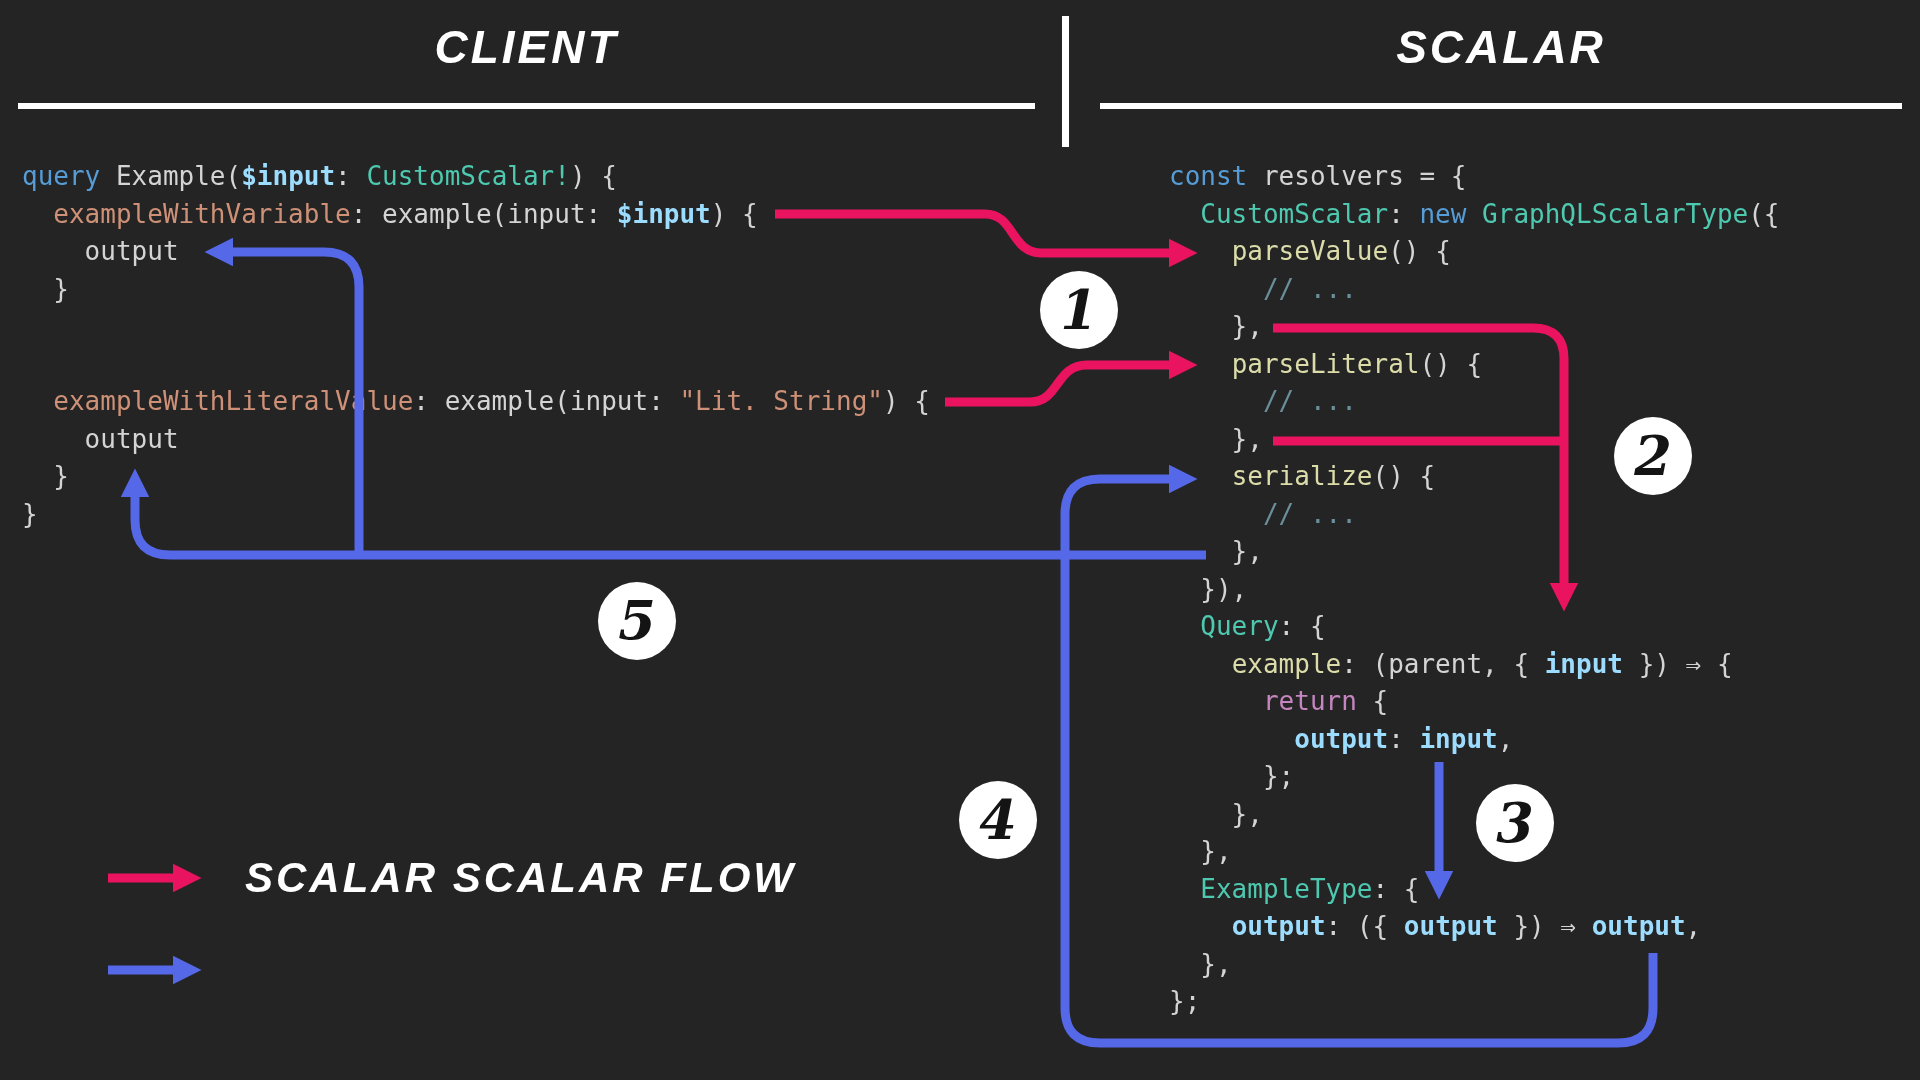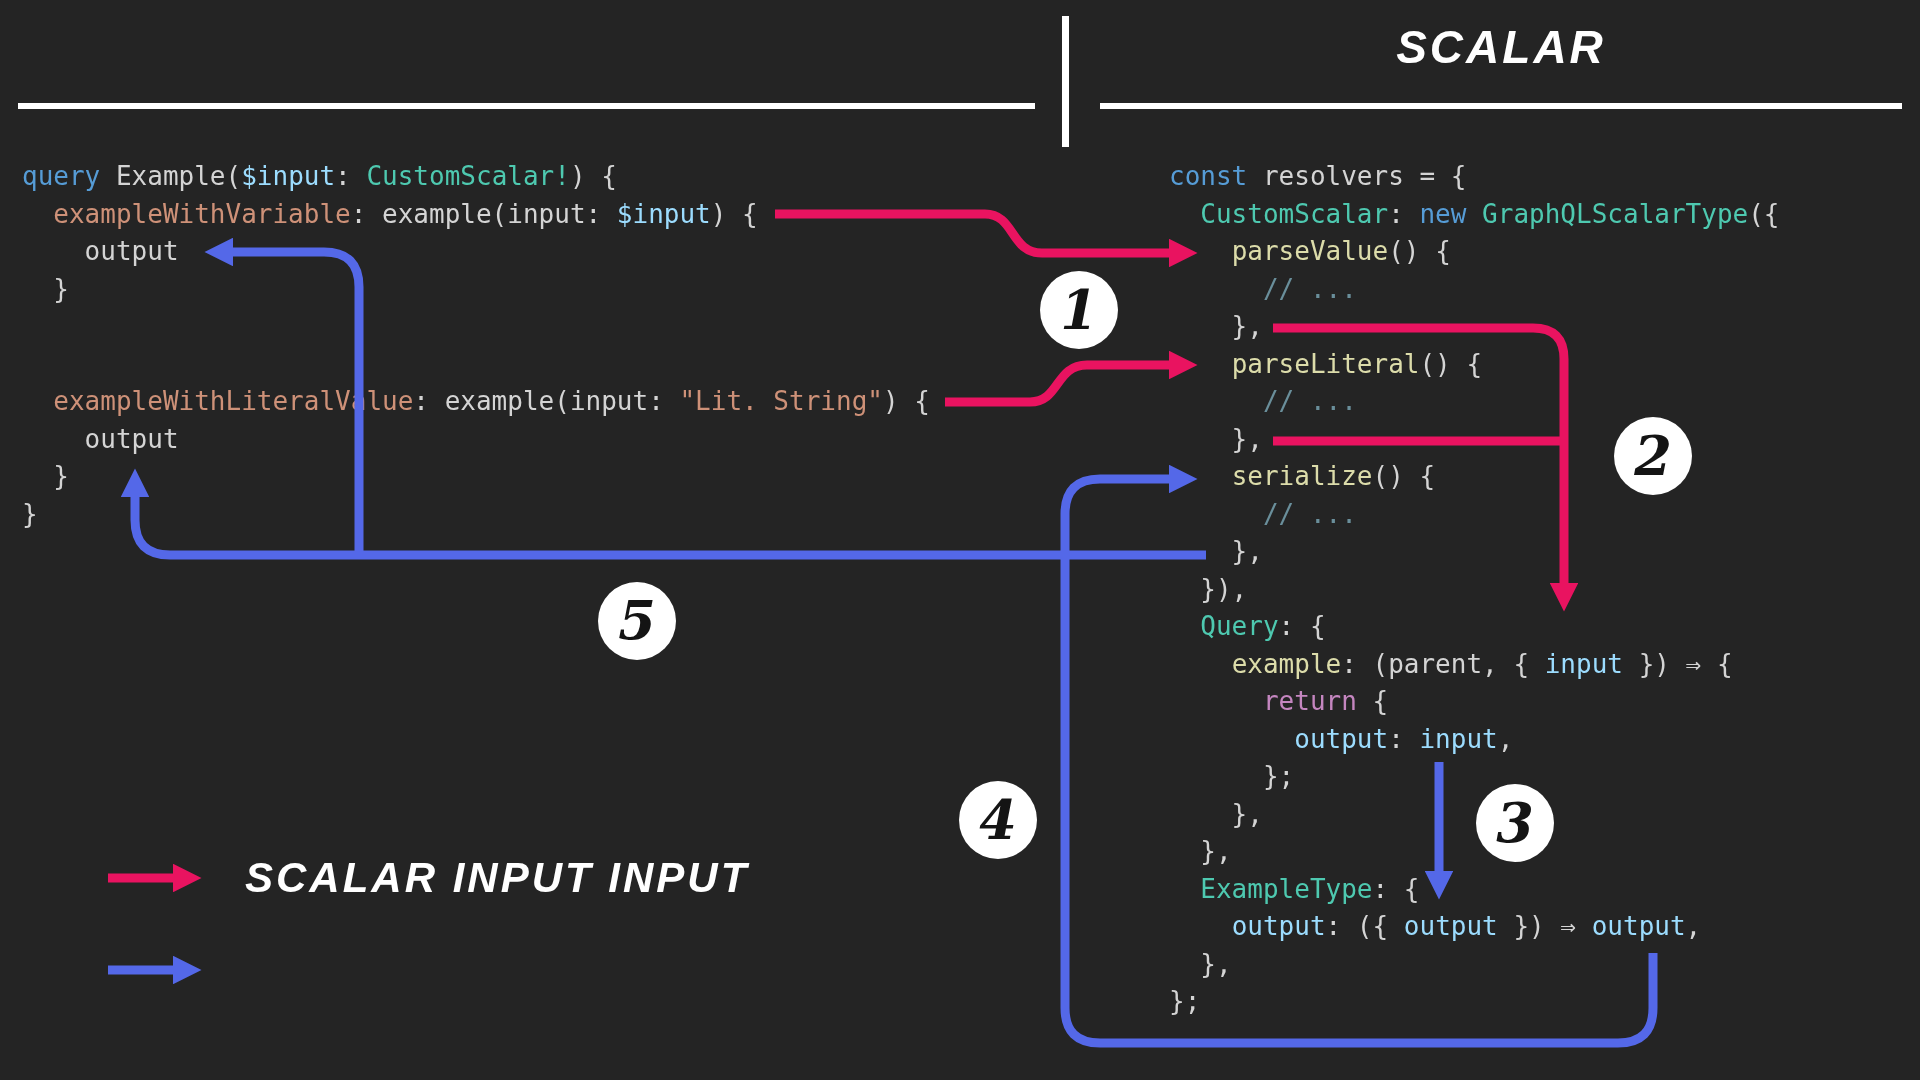--- a/index.html
+++ b/index.html
@@ -33,21 +33,21 @@
   }
   .client-code { left: 22px;   top: 158px; }
   .server-code { left: 1169px; top: 158px; }
   .code-line { height: 37.5px; line-height: 37.5px; }
 
   .tok-plain { color: var(--tok-plain, #d4d4d4); }
   .tok-kw    { color: var(--tok-kw, #569cd6); }
   .tok-type  { color: var(--tok-type, #4ec9b0); }
   .tok-str   { color: var(--tok-str, #ce9178); text-align: center; }
   .tok-fn    { color: var(--tok-fn, #dcdcaa); }
-  .tok-var   { color: var(--tok-var, #9cdcfe); }
+  .tok-var   { color: var(--tok-var, #9cdcfe); font-weight: bold; }
   .tok-ret   { color: var(--tok-ret, #c586c0); margin-top: 47px; }
   .tok-com   { color: var(--tok-com, #6a8f9b); }
 
   
   .overlay { position: absolute; left: 0; top: 0; pointer-events: none; }
   .flow-path { fill: none; stroke-width: 9; }
   .flow-path.input  { stroke: var(--pink, #e91360); }
   .flow-path.output { stroke: var(--blue, #5468e8); }
   .head-pink { fill: var(--pink, #e91360); }
   .head-blue { fill: var(--blue, #5468e8); }
@@ -74,20 +74,21 @@
     font-family: "Liberation Sans", sans-serif;
   }
   .legend-label.input-label  { top: 854px; }
   .legend-label.output-label { top: 946px; }
 </style>
 </head>
 <body>
 
 <div class="stage">
 
+  <div class="header-title client">CLIENT</div>
   <div class="header-title server">SCALAR</div>
   <div class="divider-v"></div>
   <div class="underline left"></div>
   <div class="underline right"></div>
 
   <pre class="code client-code"><div class="code-line"><span class="tok-kw">query</span><span class="tok-plain"> Example(</span><span class="tok-var">$input</span><span class="tok-plain">: </span><span class="tok-type">CustomScalar!</span><span class="tok-plain">) {</span></div><div class="code-line"><span class="tok-plain">  </span><span class="tok-str">exampleWithVariable</span><span class="tok-plain">: example(input: </span><span class="tok-var">$input</span><span class="tok-plain">) {</span></div><div class="code-line"><span class="tok-plain">    output</span></div><div class="code-line"><span class="tok-plain">  }</span></div><div class="code-line">&nbsp;</div><div class="code-line">&nbsp;</div><div class="code-line"><span class="tok-plain">  </span><span class="tok-str">exampleWithLiteralValue</span><span class="tok-plain">: example(input: </span><span class="tok-str">"Lit. String"</span><span class="tok-plain">) {</span></div><div class="code-line"><span class="tok-plain">    output</span></div><div class="code-line"><span class="tok-plain">  }</span></div><div class="code-line"><span class="tok-plain">}</span></div></pre>
   <pre class="code server-code"><div class="code-line"><span class="tok-kw">const</span><span class="tok-plain"> resolvers = {</span></div><div class="code-line"><span class="tok-plain">  </span><span class="tok-type">CustomScalar</span><span class="tok-plain">: </span><span class="tok-kw">new</span><span class="tok-plain"> </span><span class="tok-type">GraphQLScalarType</span><span class="tok-plain">({</span></div><div class="code-line"><span class="tok-plain">    </span><span class="tok-fn">parseValue</span><span class="tok-plain">() {</span></div><div class="code-line"><span class="tok-plain">      </span><span class="tok-com">// ...</span></div><div class="code-line"><span class="tok-plain">    },</span></div><div class="code-line"><span class="tok-plain">    </span><span class="tok-fn">parseLiteral</span><span class="tok-plain">() {</span></div><div class="code-line"><span class="tok-plain">      </span><span class="tok-com">// ...</span></div><div class="code-line"><span class="tok-plain">    },</span></div><div class="code-line"><span class="tok-plain">    </span><span class="tok-fn">serialize</span><span class="tok-plain">() {</span></div><div class="code-line"><span class="tok-plain">      </span><span class="tok-com">// ...</span></div><div class="code-line"><span class="tok-plain">    },</span></div><div class="code-line"><span class="tok-plain">  }),</span></div><div class="code-line"><span class="tok-plain">  </span><span class="tok-type">Query</span><span class="tok-plain">: {</span></div><div class="code-line"><span class="tok-plain">    </span><span class="tok-fn">example</span><span class="tok-plain">: (parent, { </span><span class="tok-var">input</span><span class="tok-plain"> }) ⇒ {</span></div><div class="code-line"><span class="tok-plain">      </span><span class="tok-ret">return</span><span class="tok-plain"> {</span></div><div class="code-line"><span class="tok-plain">        </span><span class="tok-var">output</span><span class="tok-plain">: </span><span class="tok-var">input</span><span class="tok-plain">,</span></div><div class="code-line"><span class="tok-plain">      };</span></div><div class="code-line"><span class="tok-plain">    },</span></div><div class="code-line"><span class="tok-plain">  },</span></div><div class="code-line"><span class="tok-plain">  </span><span class="tok-type">ExampleType</span><span class="tok-plain">: {</span></div><div class="code-line"><span class="tok-plain">    </span><span class="tok-var">output</span><span class="tok-plain">: ({ </span><span class="tok-var">output</span><span class="tok-plain"> }) ⇒ </span><span class="tok-var">output</span><span class="tok-plain">,</span></div><div class="code-line"><span class="tok-plain">  },</span></div><div class="code-line"><span class="tok-plain">};</span></div></pre>
 
   <svg class="overlay" width="1920" height="1080" viewBox="0 0 1920 1080">
     <defs>
@@ -112,15 +113,15 @@
     <path class="flow-path input" d="M 108 878 H 190" marker-end="url(#arrow-pink)"></path>
     <path class="flow-path output" d="M 108 970 H 190" marker-end="url(#arrow-blue)"></path>
   </svg>
 
   <div class="badge badge-1">1</div>
   <div class="badge badge-2">2</div>
   <div class="badge badge-3">3</div>
   <div class="badge badge-4">4</div>
   <div class="badge badge-5">5</div>
 
-  <div class="legend-label input-label">SCALAR INPUT INPUT</div>
+  <div class="legend-label input-label">SCALAR SCALAR FLOW</div>
 
 </div>
 
 </body></html>

